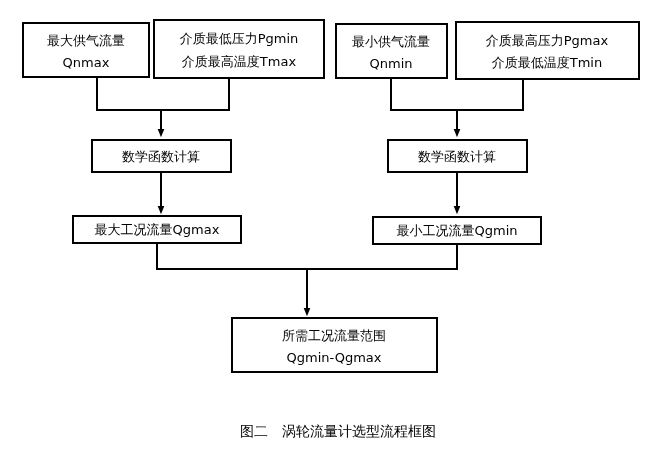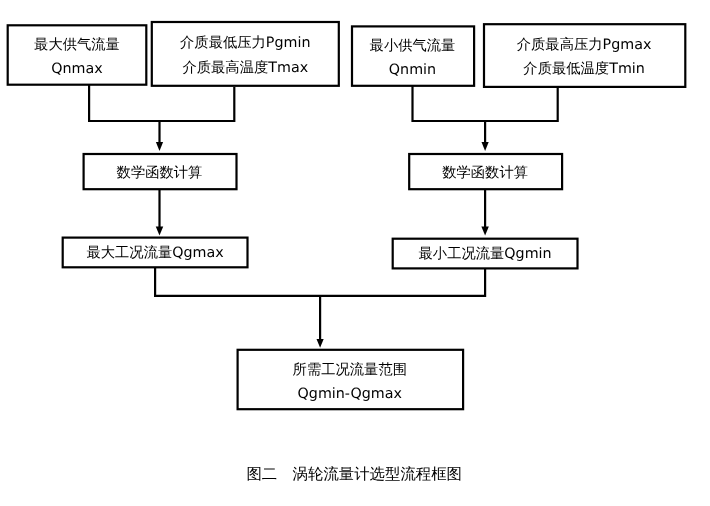--- a/index.html
+++ b/index.html
@@ -10,21 +10,21 @@
   body {
     width: 645px;
     height: 460px;
     position: relative;
     font-family: "DejaVu Sans", "Liberation Sans", sans-serif;
     color: #000000;
     overflow: hidden;
   }
   #flow-root {
     position: absolute;
-    left: 0;
+    left: 16px;
     top: 0;
     width: 630px;
     height: 460px;
   }
   svg { display: block; }
   .box-rect {
     fill: #ffffff;
     stroke: #000000;
     stroke-width: 2;
   }

